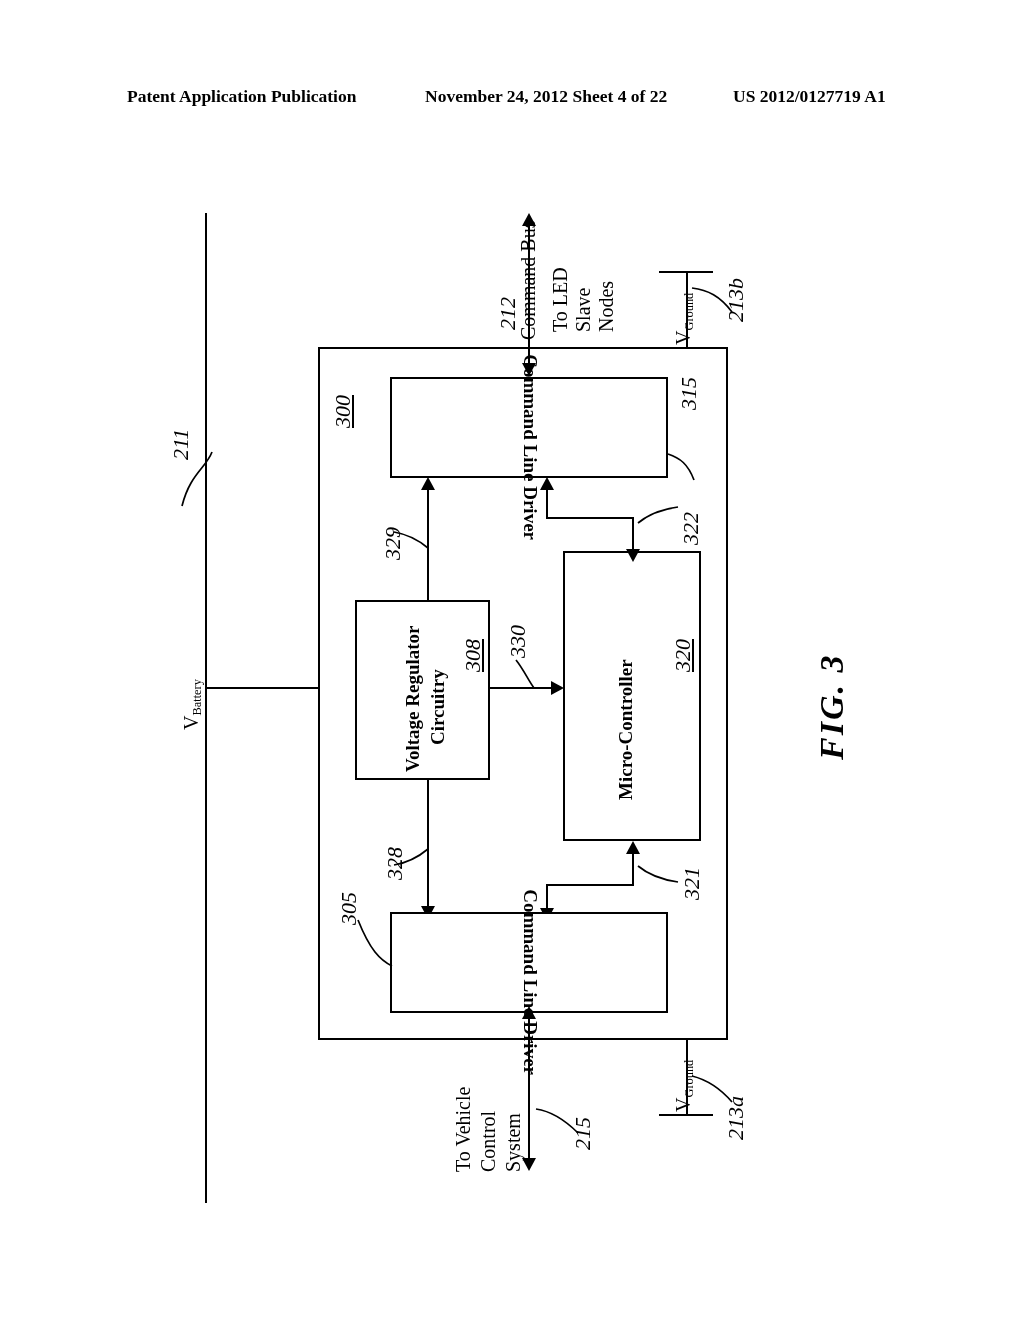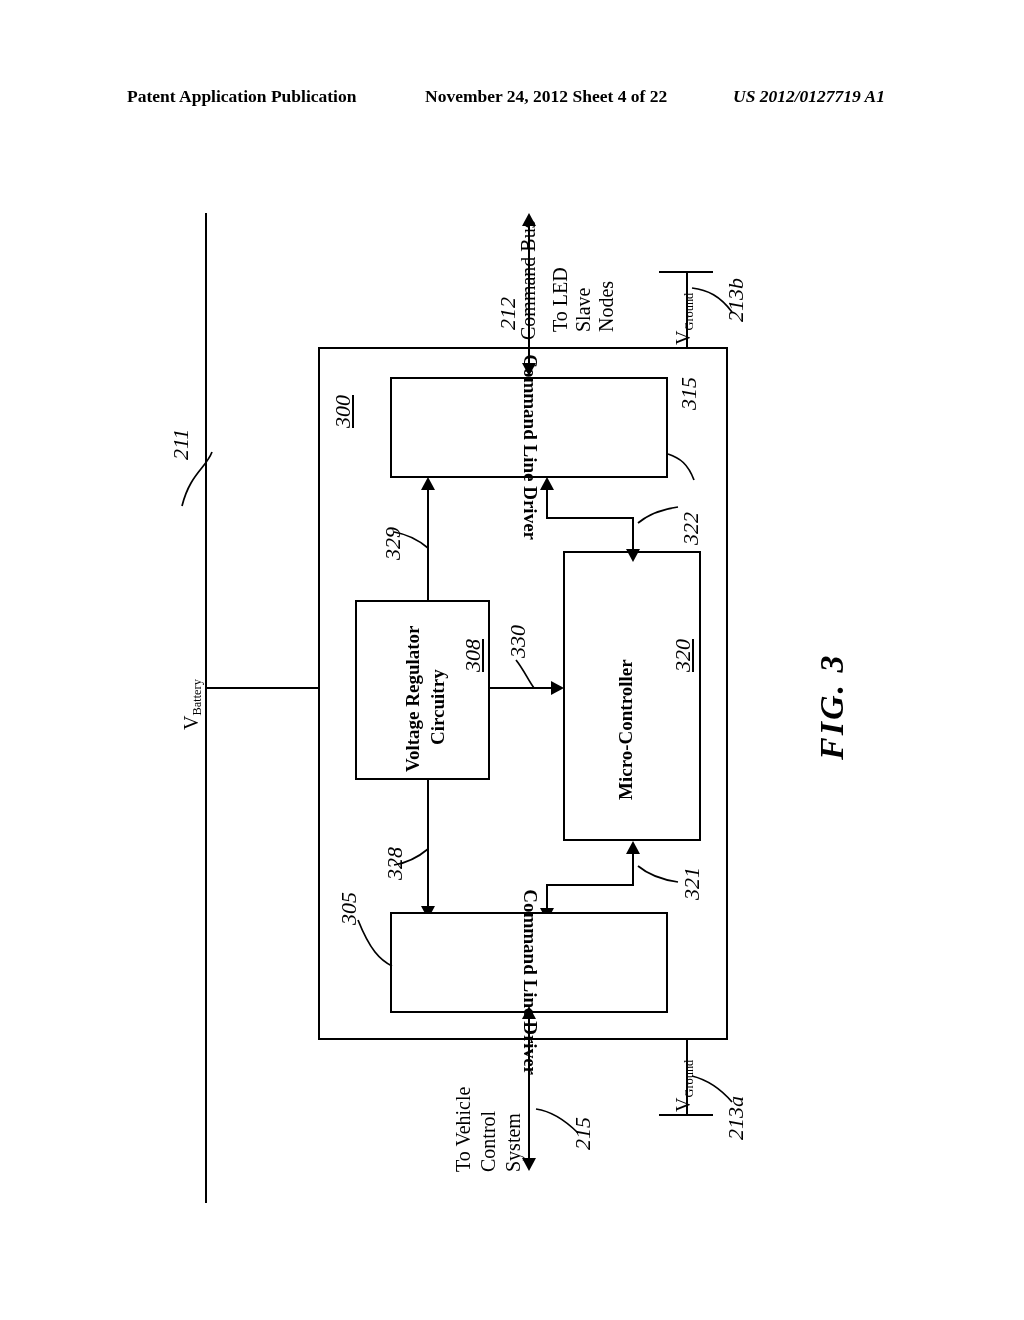--- a/index.html
+++ b/index.html
@@ -4,21 +4,21 @@
 <style>
   html,body{margin:0;padding:0;background:#ffffff;}
   body{width:1024px;height:1320px;position:relative;
        font-family:"Liberation Serif", serif;color:#000;}
 
   
   #hdr{position:absolute;left:0;top:86px;width:982px;height:28px;}
   #hdr .h{position:absolute;font-weight:bold;font-size:17.5px;white-space:nowrap;}
   #h-pub{left:127px;top:0;}
   #h-date{left:425px;top:0;}
-  #h-num{left:733px;top:0;font-style:italic;}
+  #h-num{left:733px;top:0;}
 
   
   #canvas{position:absolute;left:0;top:0;width:1024px;height:1320px;}
 
   .ln{position:absolute;background:#000;}
   .hln{height:2px;}
   .vln{width:2px;}
 
   .box{position:absolute;border:2px solid #000;background:#fff;box-sizing:border-box;}
 

